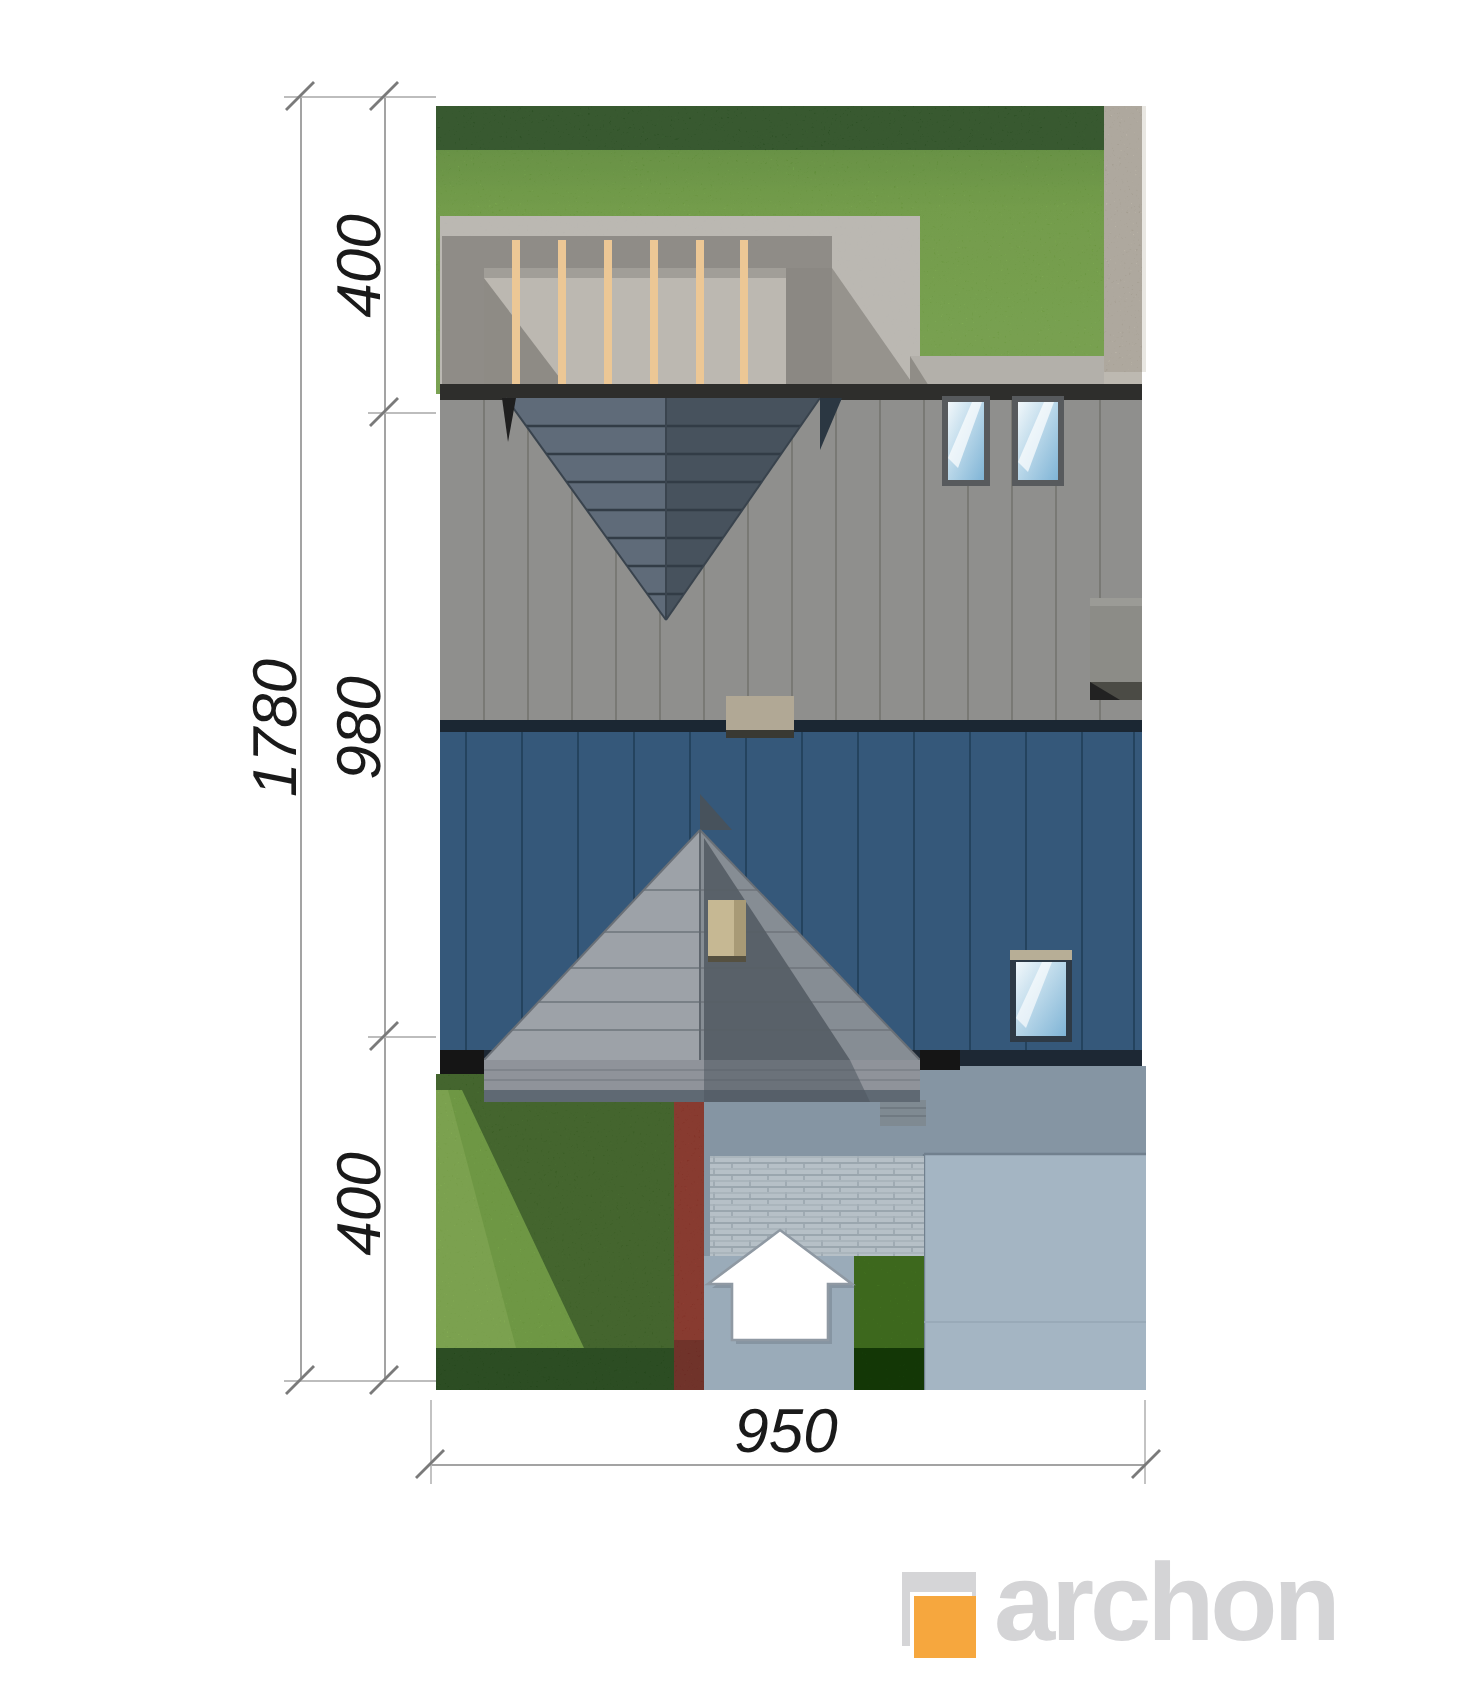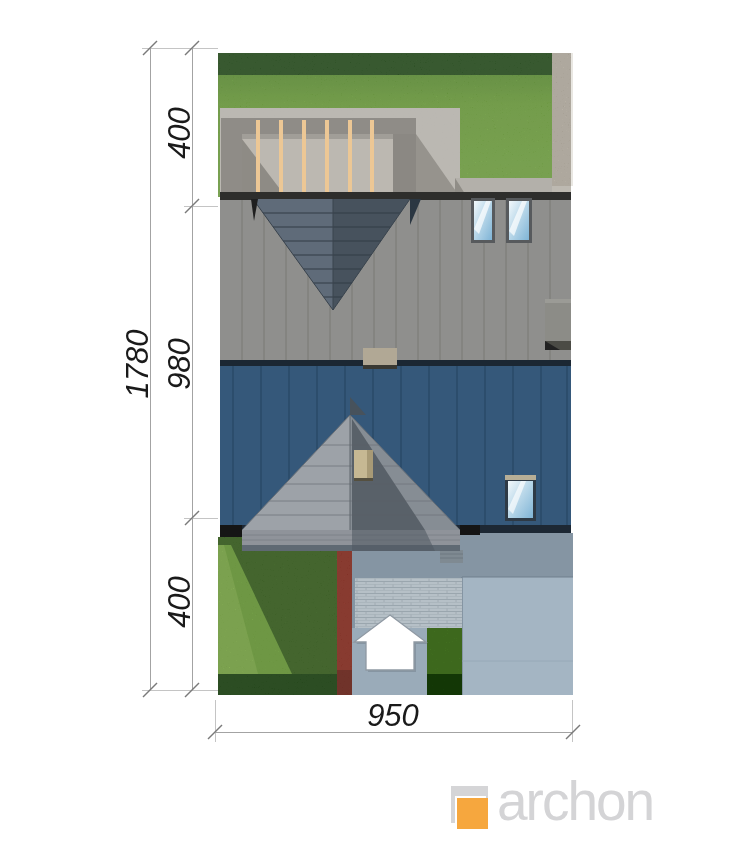--- a/index.html
+++ b/index.html
@@ -9,21 +9,21 @@
   .plan{position:absolute;left:218px;top:53px;width:355px;height:642px;}
   .dims-svg{position:absolute;left:0;top:0;width:734px;height:854px;pointer-events:none;}
   .dim-label{position:absolute;color:#1a1a1a;font-style:italic;font-size:31px;
              font-family:"Liberation Sans",sans-serif;white-space:nowrap;
              transform:translate(-50%,-50%);}
   .dim-label.vert{transform:translate(-50%,-50%) rotate(-90deg);}
   .logo{position:absolute;left:447px;top:778px;width:260px;height:60px;}
   .logo-sq-gray{position:absolute;left:4px;top:8px;width:37px;height:37px;background:#d5d5d7;}
   .logo-sq-orange{position:absolute;left:10px;top:20px;width:31px;height:31px;background:#f6a73e;
                   box-shadow:-2px -2px 0 #ffffff;}
-  .logo-text{position:absolute;left:50px;top:-7px;font-size:55px;font-weight:normal;
+  .logo-text{position:absolute;left:50px;top:-7px;font-size:55px;font-weight:bold;
              color:#d4d4d6;letter-spacing:-2px;line-height:60px;
              font-family:"Liberation Sans",sans-serif;}
 </style>
 </head>
 <body>
 
 <div class="page">
 
   <div class="plan">
   <svg width="355" height="642" viewBox="0 0 355 642" xmlns="http://www.w3.org/2000/svg">

